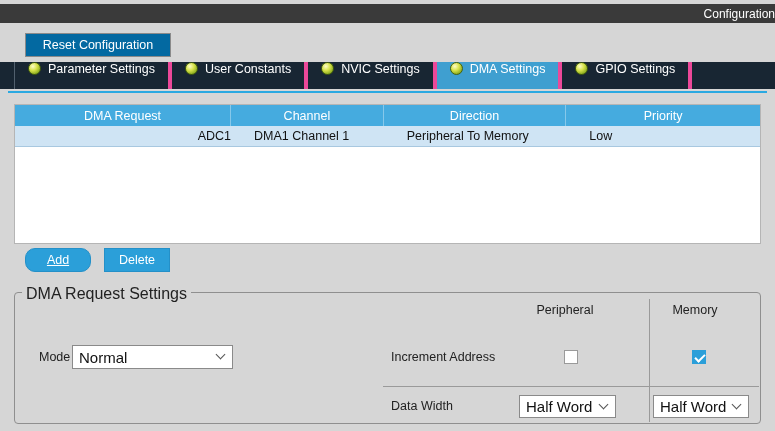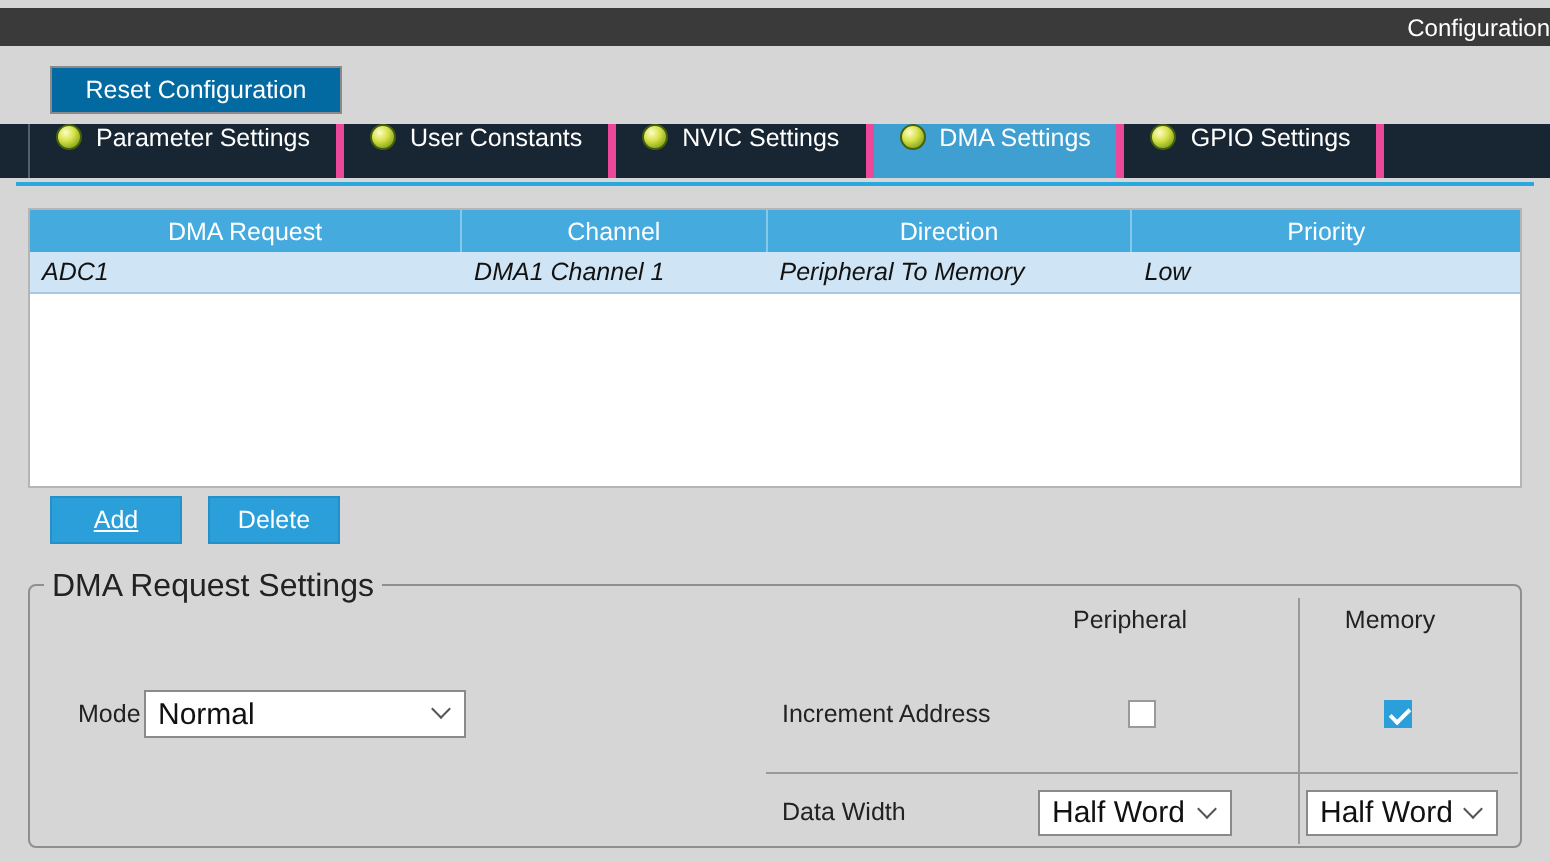--- a/index.html
+++ b/index.html
@@ -55,30 +55,30 @@
     position:absolute;top:91px;left:8px;right:8px;height:2px;
     background:var(--line-blue);
   }
   .table{
     position:absolute;left:14px;top:104px;width:747px;height:140px;
     background:#fff;border:1px solid #b5b5b5;
   }
   .thead{display:flex;height:21px;background:var(--table-header-bg);color:#fff;}
   .th{display:flex;align-items:center;justify-content:center;border-right:1px solid rgba(255,255,255,0.35);}
   .th:last-child{border-right:none;}
-  .c1{width:29%;}.c2{width:20.5%;}.c3{width:24.5%;}.c4{width:26%;}
+  .c1{width:29%;text-align:right;}.c2{width:20.5%;}.c3{width:24.5%;}.c4{width:26%;}
   .trow{display:flex;height:21px;background:var(--row-selected-bg);border-bottom:1px solid #a8c8e0;cursor:pointer;}
-  .td{padding-left:6px;line-height:20px;color:#111;overflow:hidden;white-space:nowrap;font-style:italic;}
+  .td{padding-left:23px;line-height:20px;color:#111;overflow:hidden;white-space:nowrap;}
   .tbody-empty{flex:1;background:#fff;}
   .action-btn{
     position:absolute;top:248px;height:24px;width:66px;
     background:var(--button-blue);color:#fff;border:1px solid #2490c8;
     font-family:inherit;font-size:12.5px;cursor:pointer;
   }
-  .add-btn{left:25px;}
+  .add-btn{left:25px;border-radius:10px;}
   .add-btn span{text-decoration:underline;}
   .del-btn{left:104px;}
   .group{
     position:absolute;left:14px;top:292px;width:747px;height:132px;
     border:1px solid #8f8f8f;border-radius:4px;
   }
   .group-title{
     position:absolute;top:-8px;left:7px;background:var(--page-bg);
     padding:0 4px;font-size:16px;color:#222;
   }

